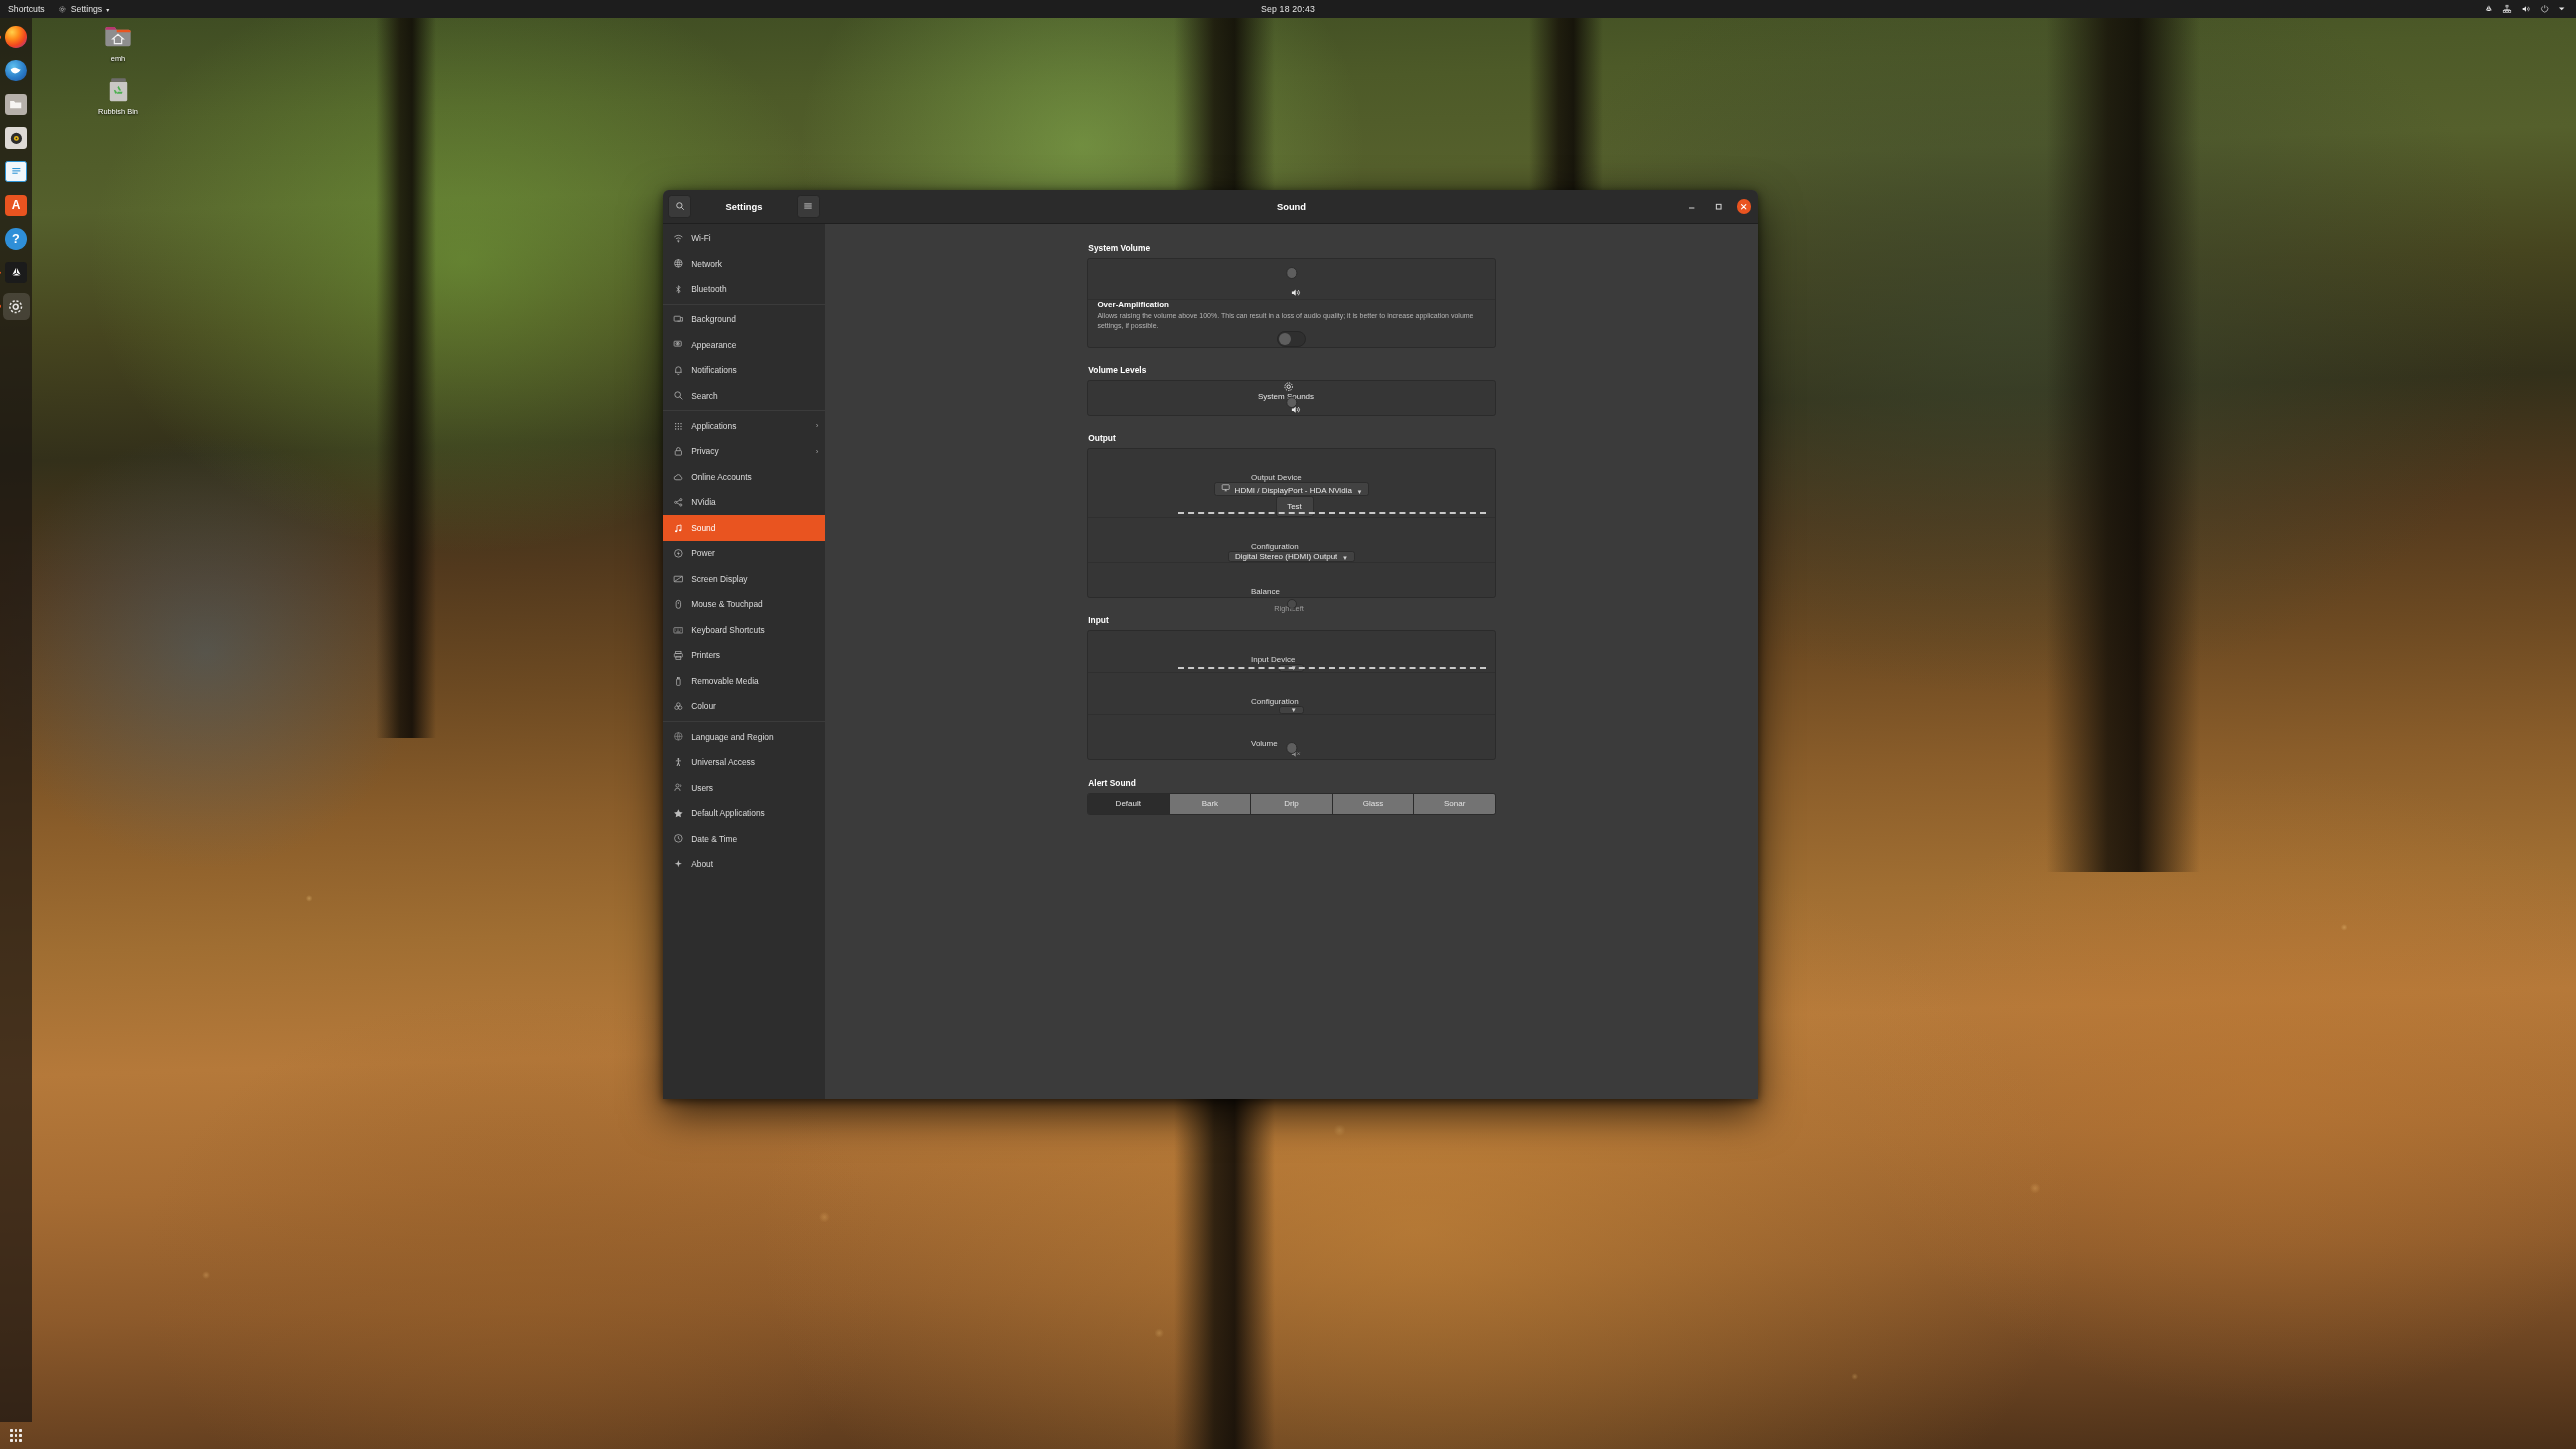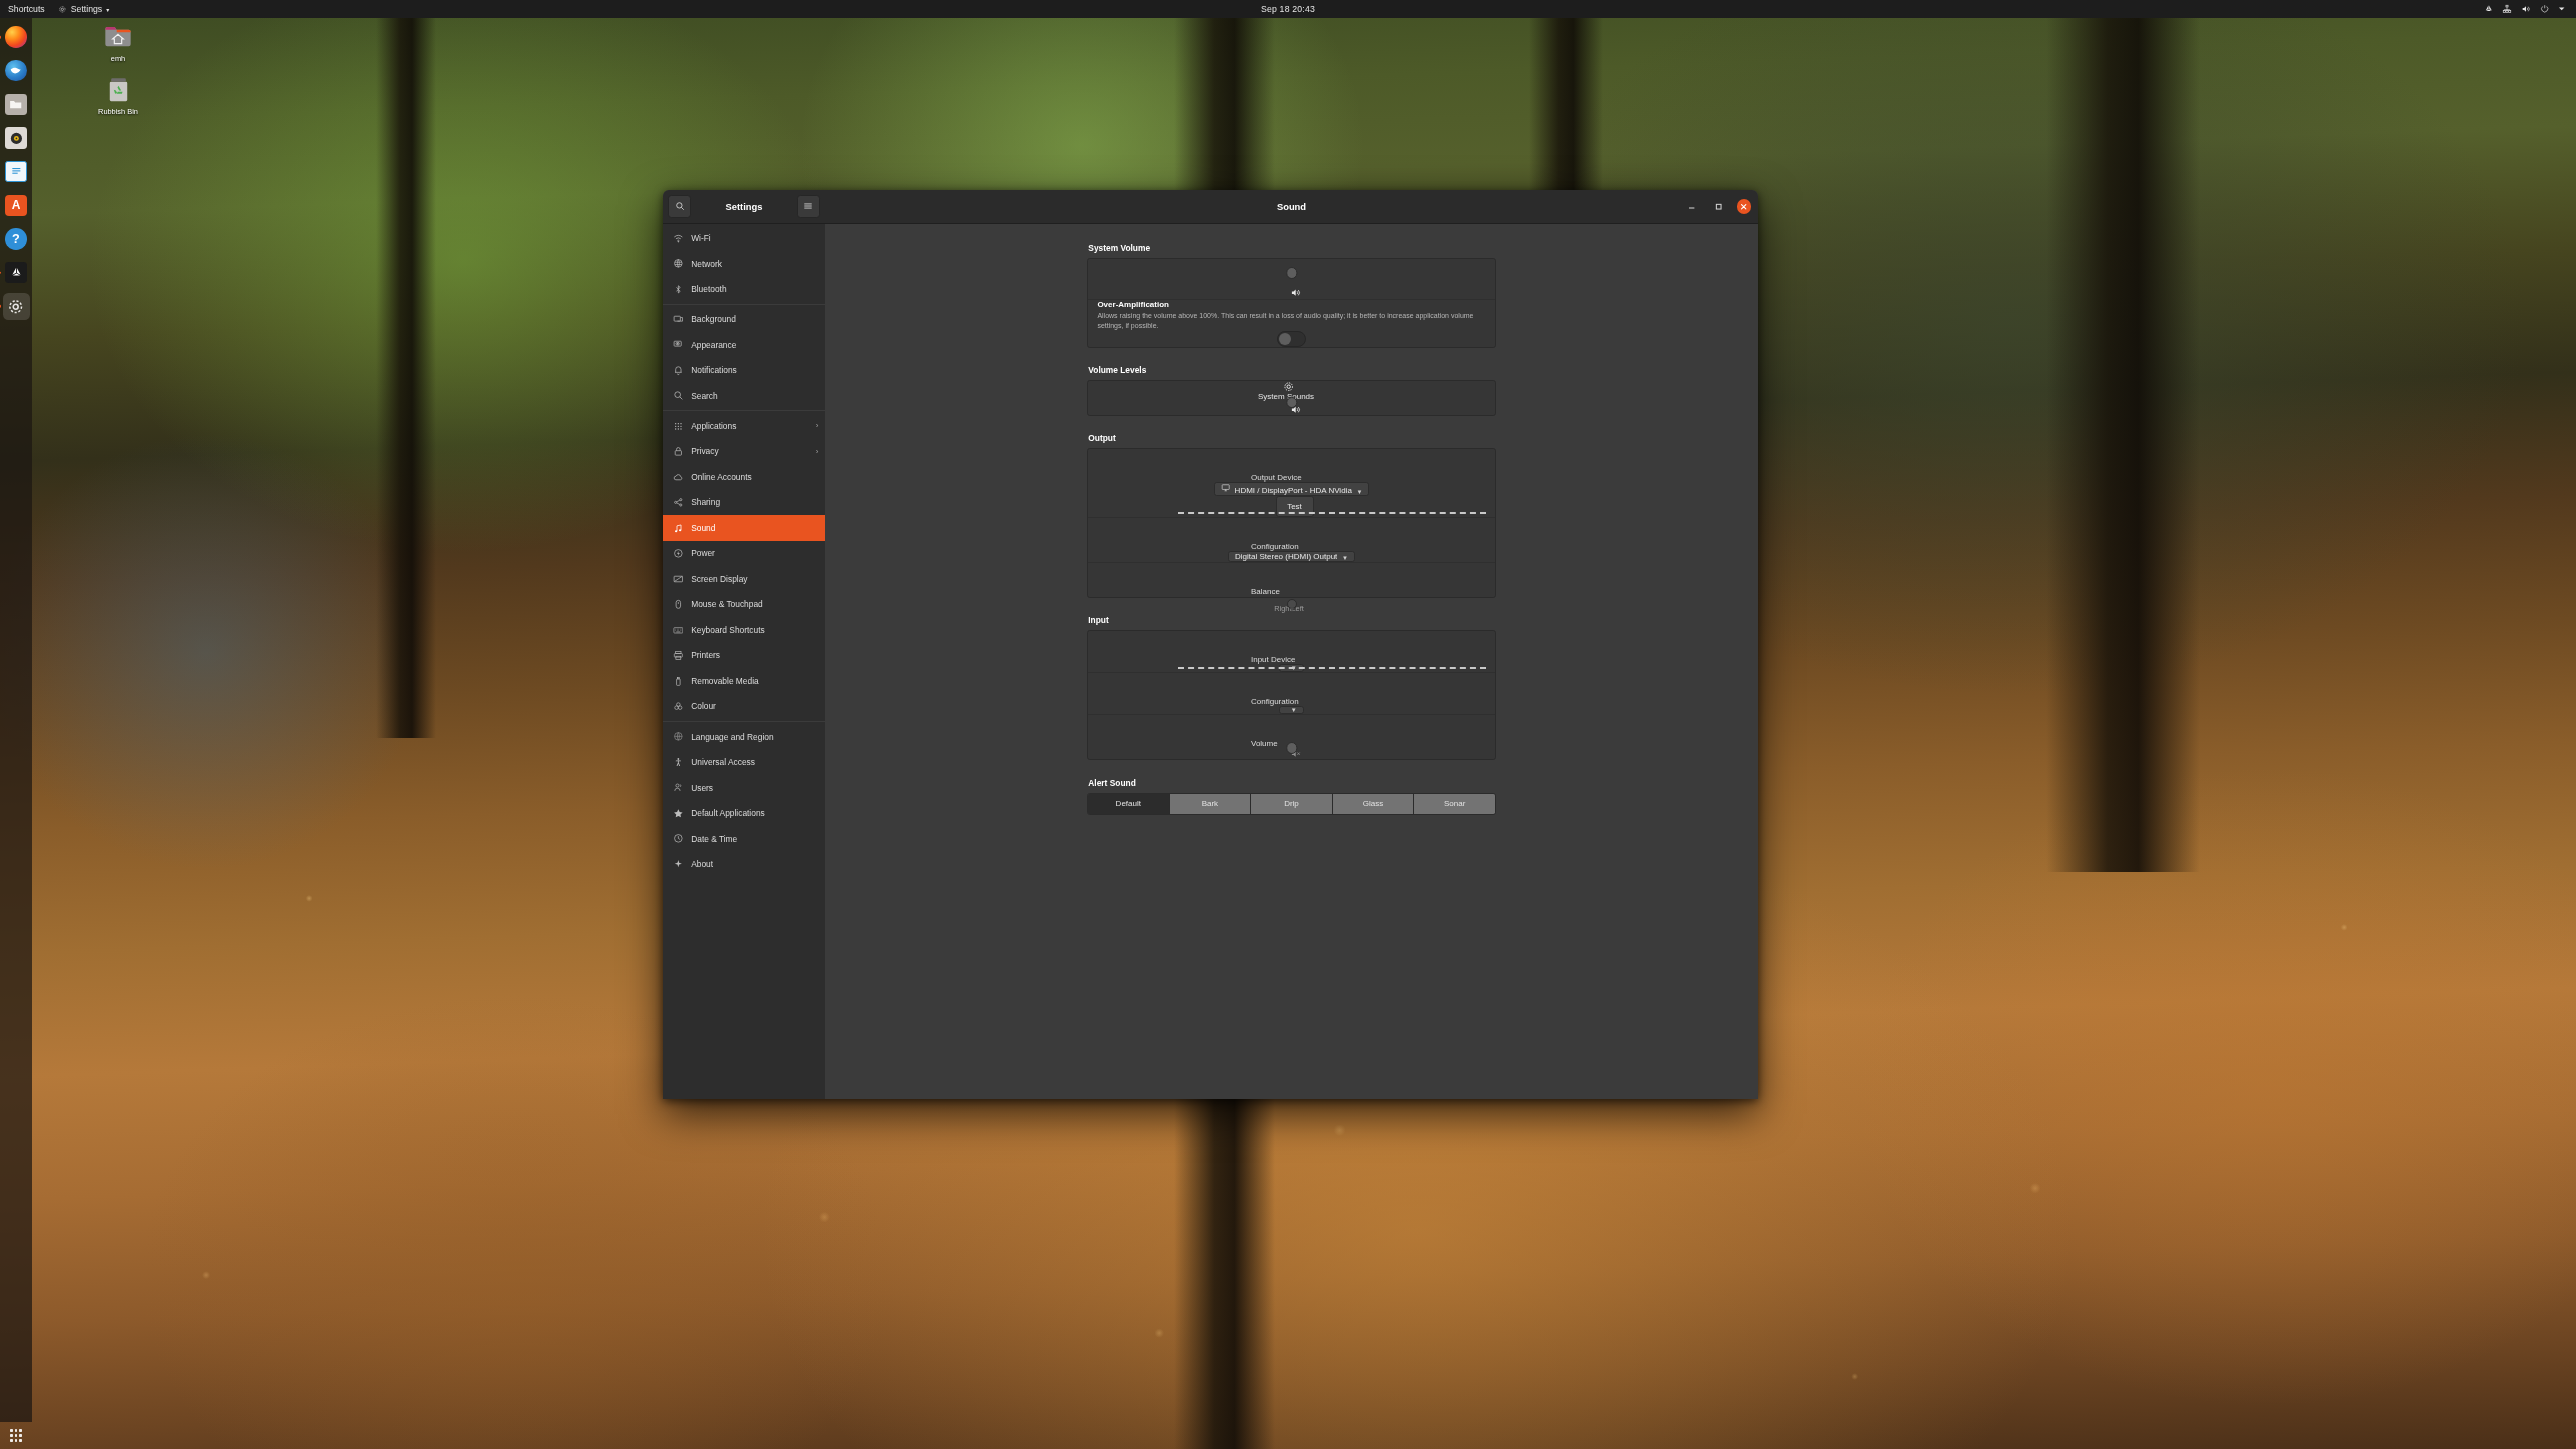--- a/index.html
+++ b/index.html
@@ -525,21 +525,21 @@
       </div>
       <div class="side-item">
         <span class="s-ico">
             <svg width="10.7" height="10.7" viewBox="0 0 24 24" fill="none" stroke="#d0d0d0" stroke-width="1.6">
               <circle cx="17.5" cy="6" r="2.4"></circle>
               <circle cx="6" cy="12" r="2.4"></circle>
               <circle cx="17.5" cy="18" r="2.4"></circle>
               <path d="M8.2 10.8l7.2-3.6M8.2 13.2l7.2 3.6"></path>
             </svg>
           </span>
-        <span class="s-label">Sharing</span>
+        <span class="s-label">NVidia</span>
       </div>
       <div class="side-item selected">
         <span class="s-ico">
             <svg width="10.7" height="10.7" viewBox="0 0 24 24" fill="#ffffff">
               <path d="M9 18.2V6.4l9-2v11.5" fill="none" stroke="#ffffff" stroke-width="1.7"></path>
               <ellipse cx="7" cy="18.4" rx="2.6" ry="2.1"></ellipse>
               <ellipse cx="16" cy="16.2" rx="2.6" ry="2.1"></ellipse>
             </svg>
           </span>
         <span class="s-label">Sound</span>

